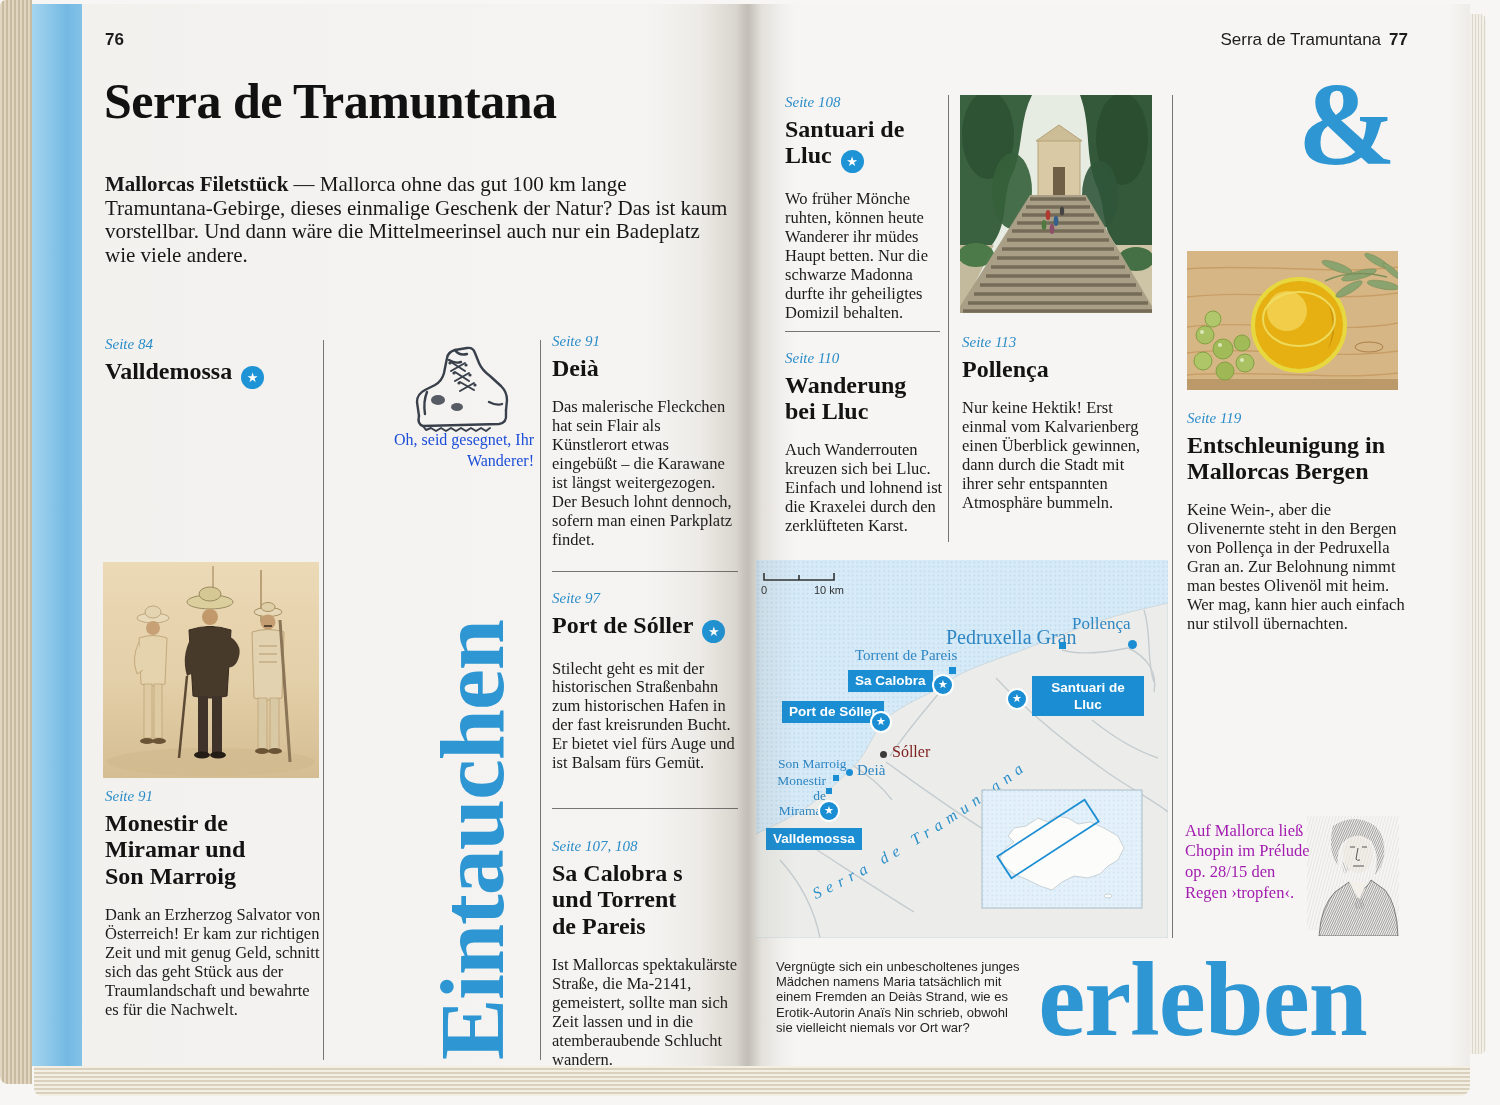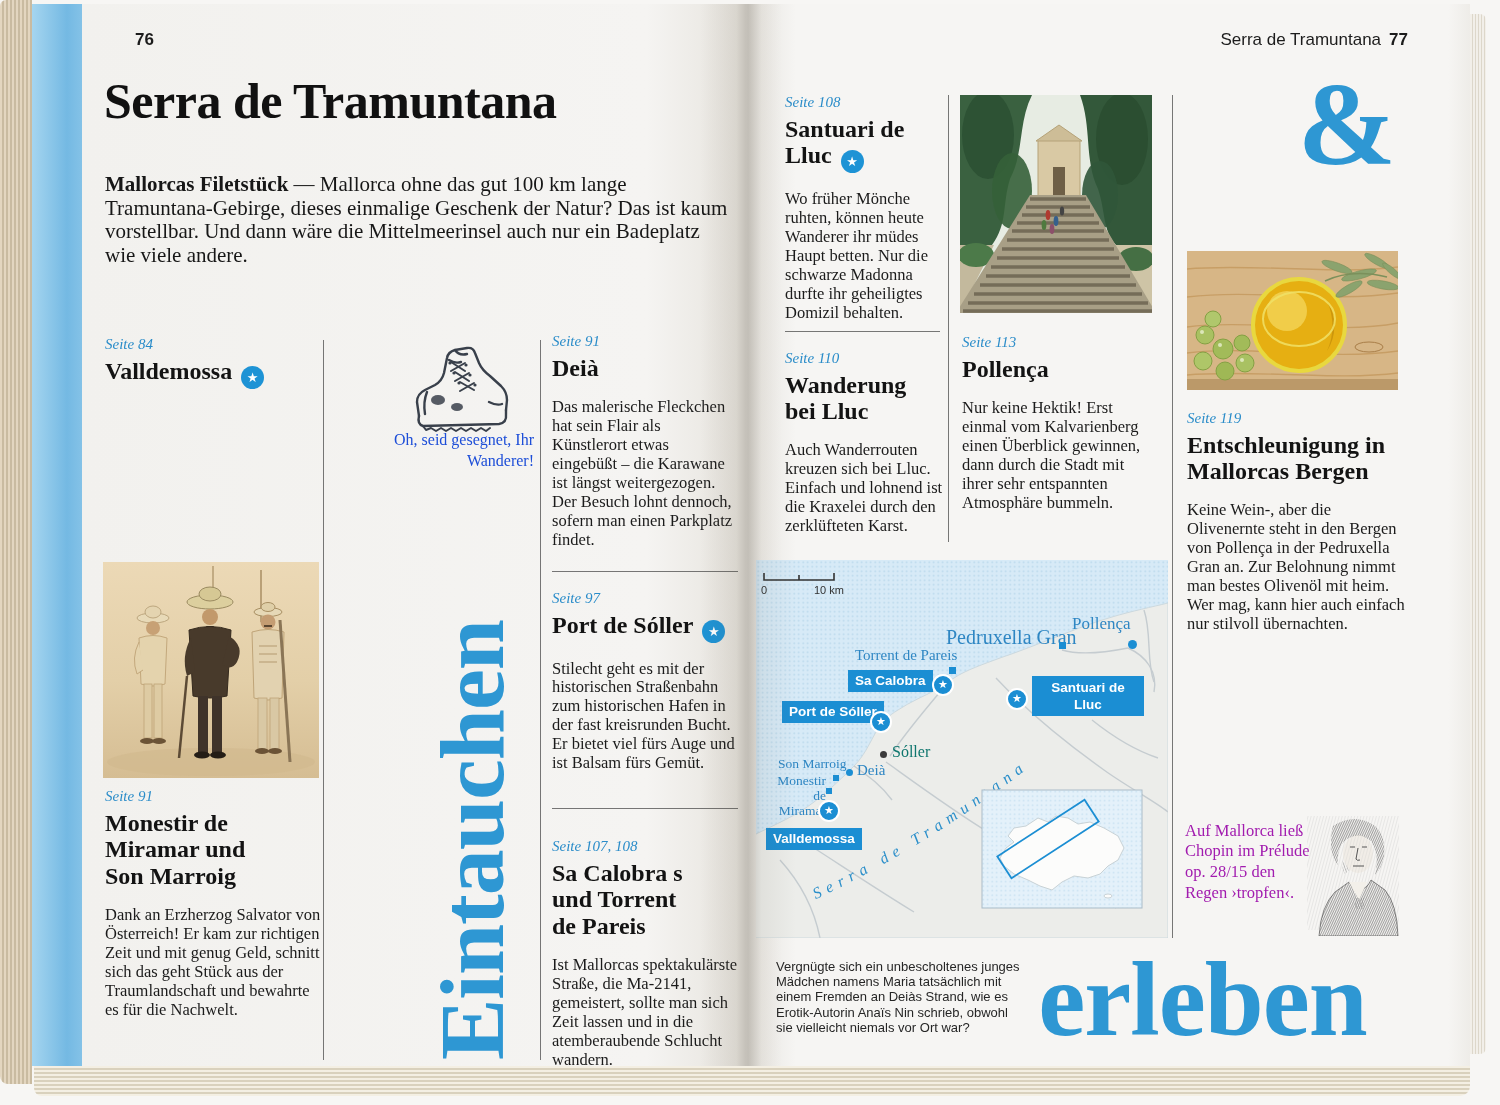--- a/index.html
+++ b/index.html
@@ -16,21 +16,21 @@
   .right-page{position:absolute;left:746px;top:4px;width:724px;height:1062px;
     background:linear-gradient(90deg,#e9e6e0 0,#f6f5f3 5%,#f6f5f3 97%,#eeece8 100%);}
   .gutter{position:absolute;left:700px;top:4px;width:96px;height:1062px;pointer-events:none;
     background:linear-gradient(90deg,rgba(90,80,60,0) 0%,rgba(90,80,60,.10) 38%,rgba(55,47,34,.22) 50%,rgba(90,80,60,.08) 64%,rgba(90,80,60,0) 100%);}
   .stack-bottom{position:absolute;left:34px;top:1066px;width:1436px;height:30px;
     background:repeating-linear-gradient(180deg,#f4efe3 0 2px,#d9d1bd 2px 4px);
     border-radius:0 0 10px 8px;}
   .stack-right{position:absolute;left:1470px;top:14px;width:16px;height:1040px;
     background:repeating-linear-gradient(90deg,#f2efe9 0 2px,#ddd7ca 2px 3px);border-radius:0 6px 6px 0;}
   .pagenum{position:absolute;font-family:"Liberation Sans",sans-serif;font-weight:bold;
-    font-size:17px;color:#1c1c1c;margin-left:30px;}
+    font-size:17px;color:#1c1c1c;}
   .header-right{position:absolute;right:92px;top:30px;font-family:"Liberation Sans",sans-serif;
     font-size:17px;color:#1c1c1c;}
   .header-right b{margin-left:8px;}
   .main-title{position:absolute;left:104px;top:72px;font-weight:bold;font-size:50px;
     letter-spacing:-.5px;color:#111;}
   .intro{position:absolute;left:105px;top:152px;width:628px;font-size:21px;line-height:1.13;color:#171717;}
   .intro b{font-weight:bold;}
   .sec{position:absolute;}
   .ref{font-style:italic;font-size:15px;color:#2a8cc9;margin:0 0 5px 0;}
   .h{font-weight:bold;font-size:24px;line-height:1.1;color:#131313;margin:0 0 9px 0;}
@@ -52,21 +52,21 @@
     font-weight:bold;font-size:106px;line-height:1.05;color:#2e97d3;letter-spacing:-1px;}
   .nin{position:absolute;left:776px;top:946px;width:252px;font-family:"Liberation Sans",sans-serif;
     font-size:13px;line-height:1.17;color:#262626;}
   .chopin-text{position:absolute;left:1185px;top:804px;width:132px;font-size:16.5px;
     line-height:1.26;color:#a21caf;}
   .photo{position:absolute;display:block;}
   
   .map{position:absolute;left:756px;top:560px;width:412px;height:378px;}
   .map svg{position:absolute;left:0;top:0;}
   .map-label{position:absolute;color:#2e86c3;white-space:nowrap;}
-  .map-dark{color:#0f766e;}
+  .map-dark{color:#7f1d1d;}
   .map-dot{position:absolute;border-radius:50%;background:#1b8ed3;}
   .map-sq{position:absolute;background:#1b8ed3;}
   .map-box{position:absolute;background:#1b8ed3;color:#fff;white-space:nowrap;
     font-family:"Liberation Sans",sans-serif;font-weight:bold;font-size:13.5px;
     line-height:22px;padding:0 7px;height:22px;}
   .map-box.two{white-space:normal;width:100px;line-height:17px;height:auto;
     padding:3px 6px;text-align:center;}
   .map-star{position:absolute;width:22px;height:22px;border-radius:50%;background:#1b8ed3;
     border:2px solid #fff;box-sizing:border-box;color:#fff;text-align:center;line-height:18px;
     font-size:11px;font-family:"DejaVu Sans",sans-serif;}

